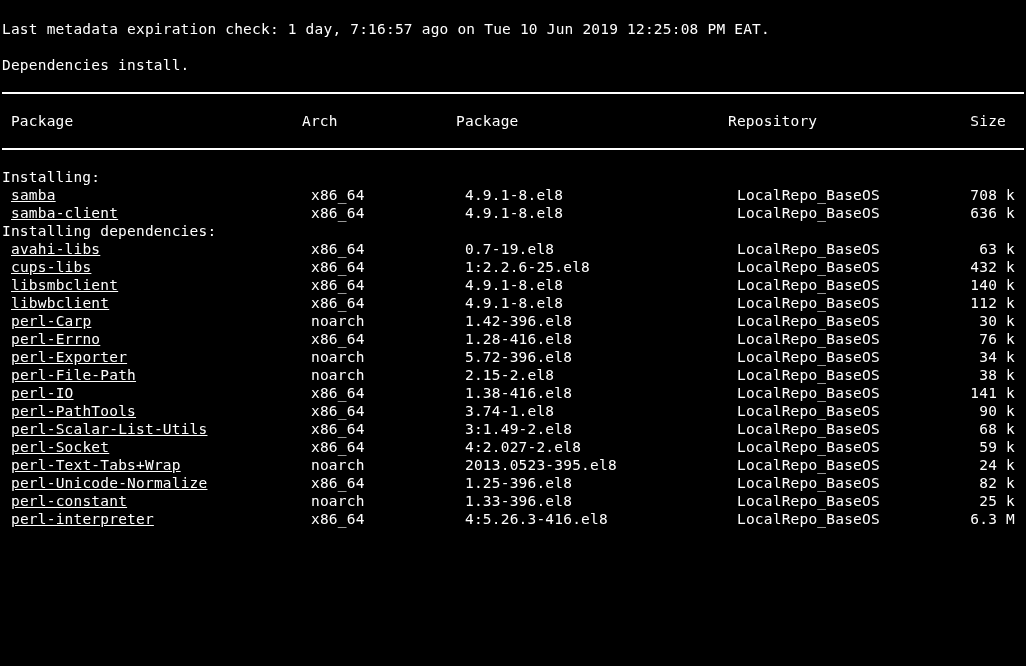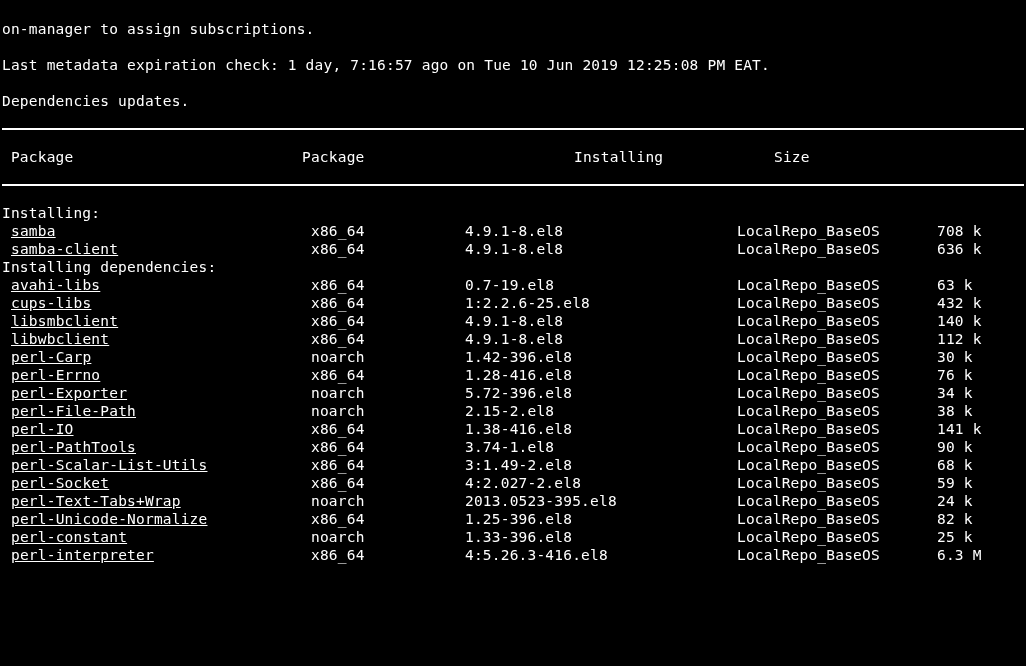--- a/index.html
+++ b/index.html
@@ -19,39 +19,39 @@
     white-space: pre;
     padding: 2px 2px;
   }
   .row {
     display: flex;
   }
   .pkg  { width: 300px; }
   .arch { width: 154px; }
   .ver  { width: 272px; }
   .repo { width: 200px; }
-  .size { width: 78px; text-align: left; }
+  .size { width: 78px; text-align: right; }
   .indent { padding-left: 9px; text-decoration: underline; }
   .hr {
     border: 0;
     border-top: 2px solid #fff;
     margin: 0;
     height: 0;
     width: 1022px;
   }
 </style>
 </head>
 <body>
 
 <div class="term">
-<div>on-manager to assign subscriptions.</div>
 <div>Last metadata expiration check: 1 day, 7:16:57 ago on Tue 10 Jun 2019 12:25:08 PM EAT.</div>
-<div>Dependencies updates.</div>
+<div>Dependencies install.</div>
 <hr class="hr">
 <div class="row">
   <span class="pkg"> Package</span>
+  <span class="arch">Arch</span>
   <span class="ver">Package</span>
-  <span class="repo">Installing</span>
+  <span class="repo">Repository</span>
   <span class="size">Size</span>
 </div>
 <hr class="hr">
 <div id="sections"><div>Installing:</div><div class="row"><span class="pkg indent">samba</span><span class="arch">x86_64</span><span class="ver">4.9.1-8.el8</span><span class="repo">LocalRepo_BaseOS</span><span class="size">708 k</span></div><div class="row"><span class="pkg indent">samba-client</span><span class="arch">x86_64</span><span class="ver">4.9.1-8.el8</span><span class="repo">LocalRepo_BaseOS</span><span class="size">636 k</span></div><div>Installing dependencies:</div><div class="row"><span class="pkg indent">avahi-libs</span><span class="arch">x86_64</span><span class="ver">0.7-19.el8</span><span class="repo">LocalRepo_BaseOS</span><span class="size">63 k</span></div><div class="row"><span class="pkg indent">cups-libs</span><span class="arch">x86_64</span><span class="ver">1:2.2.6-25.el8</span><span class="repo">LocalRepo_BaseOS</span><span class="size">432 k</span></div><div class="row"><span class="pkg indent">libsmbclient</span><span class="arch">x86_64</span><span class="ver">4.9.1-8.el8</span><span class="repo">LocalRepo_BaseOS</span><span class="size">140 k</span></div><div class="row"><span class="pkg indent">libwbclient</span><span class="arch">x86_64</span><span class="ver">4.9.1-8.el8</span><span class="repo">LocalRepo_BaseOS</span><span class="size">112 k</span></div><div class="row"><span class="pkg indent">perl-Carp</span><span class="arch">noarch</span><span class="ver">1.42-396.el8</span><span class="repo">LocalRepo_BaseOS</span><span class="size">30 k</span></div><div class="row"><span class="pkg indent">perl-Errno</span><span class="arch">x86_64</span><span class="ver">1.28-416.el8</span><span class="repo">LocalRepo_BaseOS</span><span class="size">76 k</span></div><div class="row"><span class="pkg indent">perl-Exporter</span><span class="arch">noarch</span><span class="ver">5.72-396.el8</span><span class="repo">LocalRepo_BaseOS</span><span class="size">34 k</span></div><div class="row"><span class="pkg indent">perl-File-Path</span><span class="arch">noarch</span><span class="ver">2.15-2.el8</span><span class="repo">LocalRepo_BaseOS</span><span class="size">38 k</span></div><div class="row"><span class="pkg indent">perl-IO</span><span class="arch">x86_64</span><span class="ver">1.38-416.el8</span><span class="repo">LocalRepo_BaseOS</span><span class="size">141 k</span></div><div class="row"><span class="pkg indent">perl-PathTools</span><span class="arch">x86_64</span><span class="ver">3.74-1.el8</span><span class="repo">LocalRepo_BaseOS</span><span class="size">90 k</span></div><div class="row"><span class="pkg indent">perl-Scalar-List-Utils</span><span class="arch">x86_64</span><span class="ver">3:1.49-2.el8</span><span class="repo">LocalRepo_BaseOS</span><span class="size">68 k</span></div><div class="row"><span class="pkg indent">perl-Socket</span><span class="arch">x86_64</span><span class="ver">4:2.027-2.el8</span><span class="repo">LocalRepo_BaseOS</span><span class="size">59 k</span></div><div class="row"><span class="pkg indent">perl-Text-Tabs+Wrap</span><span class="arch">noarch</span><span class="ver">2013.0523-395.el8</span><span class="repo">LocalRepo_BaseOS</span><span class="size">24 k</span></div><div class="row"><span class="pkg indent">perl-Unicode-Normalize</span><span class="arch">x86_64</span><span class="ver">1.25-396.el8</span><span class="repo">LocalRepo_BaseOS</span><span class="size">82 k</span></div><div class="row"><span class="pkg indent">perl-constant</span><span class="arch">noarch</span><span class="ver">1.33-396.el8</span><span class="repo">LocalRepo_BaseOS</span><span class="size">25 k</span></div><div class="row"><span class="pkg indent">perl-interpreter</span><span class="arch">x86_64</span><span class="ver">4:5.26.3-416.el8</span><span class="repo">LocalRepo_BaseOS</span><span class="size">6.3 M</span></div></div>
 </div>
 
 </body></html>

